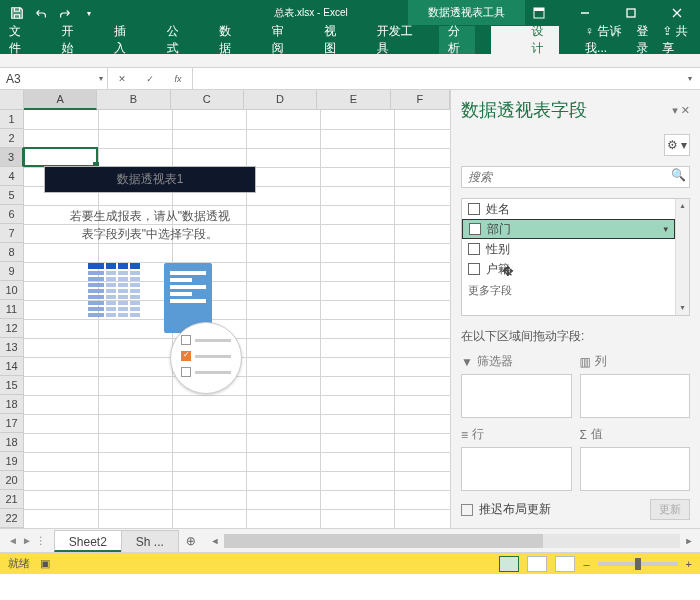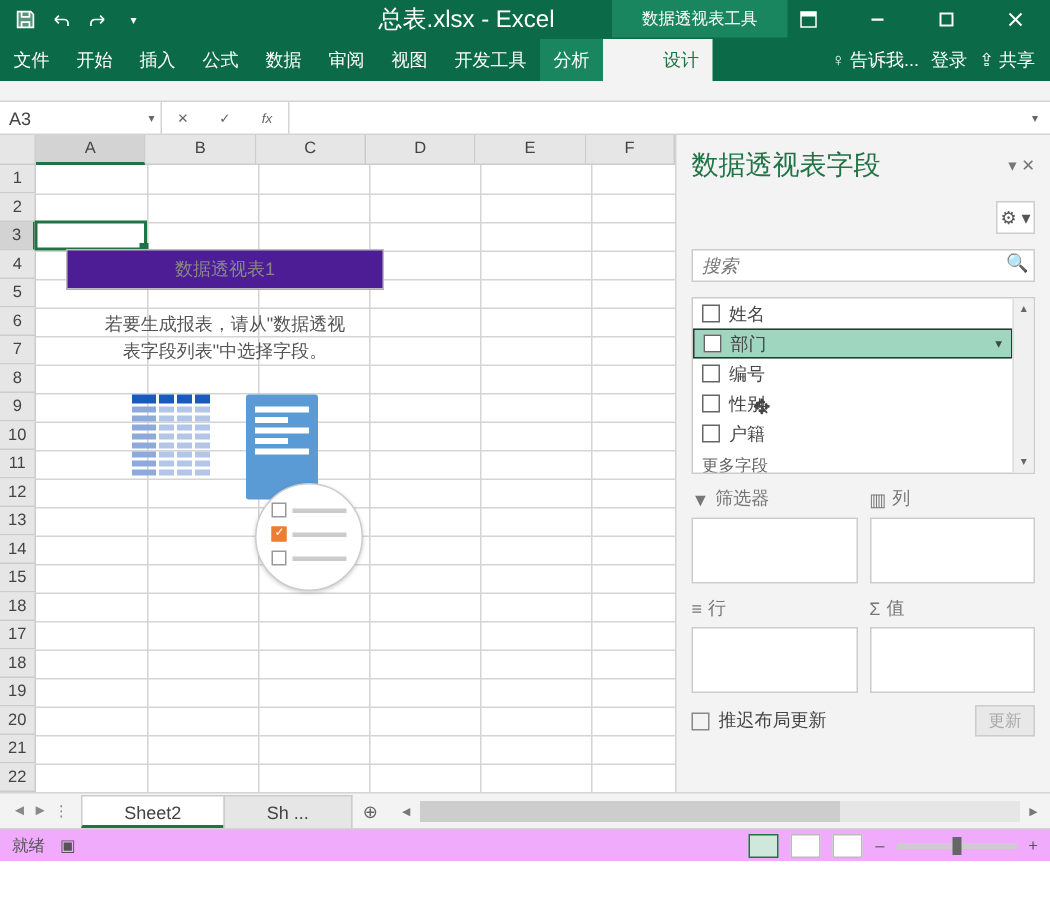--- a/index.html
+++ b/index.html
@@ -1,24 +1,24 @@
 <!DOCTYPE html>
 <html><head>
 <meta charset="utf-8">
 <style>
 * { margin:0; padding:0; box-sizing:border-box; font-family:"Microsoft YaHei","Segoe UI",sans-serif; }
 body { width:700px; height:600px; background:#fff; overflow:hidden; font-size:12px; color:#444; position:relative; }
 .titlebar { height:26px; background:#0b6a47; display:flex; align-items:center; color:#fff; }
 .qat { display:flex; gap:2px; padding:0 6px; }
 .qat-btn { width:22px; height:22px; display:flex; align-items:center; justify-content:center; cursor:pointer; }
-.title-text { flex:1; text-align:center; font-size:16px; }
+.title-text { flex:1; text-align:center; font-size:10px; }
 .winctrl { display:flex; }
 .winbtn { width:46px; height:26px; display:flex; align-items:center; justify-content:center; cursor:pointer; }
 .toolbox { position:absolute; left:408px; top:-1px; height:26px; background:#1a8660; color:#fff; display:flex; align-items:center; justify-content:center; padding:0 20px; font-size:11px; }
-.ribbon { height:28px; background:#0b6a47; display:flex; align-items:stretch; color:#fff; font-size:12px; }
+.ribbon { height:28px; background:#0b6a47; display:flex; align-items:stretch; color:#fff; font-size:12px;gap:16px; }
 .ribbon-tab { padding:0 9px; display:flex; align-items:center; cursor:pointer; }
 .ribbon-tab.active { background:#f3f3f3; color:#0b6a47;padding-left:40px; }
 .ribbon-tab.ctx { background:#1a8660; }
 .ribbon-right { margin-left:auto; display:flex; align-items:center; gap:8px; padding:0 10px; }
 .ribbon-right span { cursor:pointer; }
 .ribbon-content { height:14px; background:#f3f3f3; border-bottom:1px solid #d4d4d4; }
 .formulabar { height:22px; display:flex; align-items:stretch; border-bottom:1px solid #d4d4d4; background:#fff; }
 .namebox { width:108px; border-right:1px solid #d4d4d4; display:flex; align-items:center; padding:0 6px; position:relative; }
 .namebox-dd { position:absolute; right:4px; font-size:8px; color:#666; }
 .fx-wrap { display:flex; align-items:center; border-right:1px solid #d4d4d4; }
@@ -33,21 +33,21 @@
 .colhdr.sel { background:#d3d3d3; border-bottom:2px solid #217346; }
 .rowhdrs { position:absolute; left:0; top:20px; width:24px; }
 .rowhdr { height:19px; border-right:1px solid #ccc; border-bottom:1px solid #ccc; background:#e6e6e6; text-align:center; line-height:18px; font-size:11px; }
 .rowhdr.sel { background:#d3d3d3; border-right:2px solid #217346; }
 .cells { position:absolute; left:24px; top:20px; right:0; bottom:0; }
 .cells .grid-bg { position:absolute; inset:0; }
 .cells .grid-bg div { position:absolute; background:#d4d4d4; }
 .active-cell { position:absolute; border:2px solid #217346; background:#fff; }
 .active-cell::after { content:""; position:absolute; right:-3px; bottom:-3px; width:6px; height:6px; background:#217346; }
 .pivot-ph { position:absolute; left:20px; top:56px; width:212px; }
-.pivot-title { border:1px solid #bcbcbc; background:#4c1d95; text-align:center; padding:4px 0; color:#888; font-size:12px; }
+.pivot-title { border:1px solid #bcbcbc; background:#0f172a; text-align:center; padding:4px 0; color:#888; font-size:12px; }
 .pivot-hint { margin-top:14px; text-align:center; color:#555; line-height:18px; font-size:12px; }
 .pivot-illus { margin-top:20px; display:flex; gap:24px; justify-content:center; align-items:flex-start; }
 .illus-table { display:flex; flex-direction:column; gap:2px; }
 .illus-table .t-hdr { display:flex; gap:2px; }
 .illus-table .t-hdr span { width:10px; height:6px; background:#185abd; }
 .illus-table .t-hdr span:first-child { width:16px; }
 .illus-table .t-row { display:flex; gap:2px; }
 .illus-table .t-row span { width:10px; height:4px; background:#b4c6e7; }
 .illus-table .t-row span:first-child { width:16px; background:#8ea9db; }
 .illus-form { background:#5b9bd5; padding:8px 6px 30px; border-radius:2px; display:flex; flex-direction:column; gap:3px; }
@@ -80,28 +80,28 @@
 .pp-zones { display:grid; grid-template-columns:1fr 1fr; gap:8px; margin-top:8px; }
 .pp-zone .zhdr { color:#777; font-size:12px; display:flex; align-items:center; gap:4px; }
 .pp-zone .zbody { margin-top:4px; height:44px; background:#fff; border:1px solid #ccc; }
 .pp-defer { margin-top:8px; display:flex; align-items:center; gap:6px; }
 .pp-defer .cb { width:12px; height:12px; border:1px solid #888; }
 .pp-defer-btn { margin-left:auto; padding:2px 8px; background:#e8e8e8; border:1px solid #ccc; color:#aaa; font-size:11px; }
 .sheetbar { height:24px; background:#f3f3f3; border-top:1px solid #d4d4d4; display:flex; align-items:stretch; }
 .sheet-nav { display:flex; align-items:center; gap:4px; padding:0 8px; color:#888; }
 .sheet-nav span { cursor:pointer; font-size:10px; }
 .sheet-tabs { display:flex; align-items:end; }
-.sheet-tab { padding:0 28px; height:22px; line-height:22px; background:#e6e6e6; border:1px solid #ccc; border-bottom:none; margin-right:-1px; cursor:pointer; font-size:12px; }
+.sheet-tab { padding:0 14px; height:22px; line-height:22px; background:#e6e6e6; border:1px solid #ccc; border-bottom:none; margin-right:-1px; cursor:pointer; font-size:12px; }
 .sheet-tab.active { background:#fff; border-bottom:2px solid #217346; }
 .sheet-add { width:26px; display:flex; align-items:center; justify-content:center; cursor:pointer; color:#666; }
 .scroll-h { flex:1; display:flex; align-items:center; padding:0 4px; gap:2px; }
 .scroll-h .ar { width:14px; text-align:center; color:#777; font-size:9px; cursor:pointer; }
 .scroll-h .track { flex:1; height:14px; background:#e6e6e6; position:relative; }
 .scroll-h .thumb { position:absolute; left:0; width:70%; top:0; bottom:0; background:#cdcdcd; }
-.statusbar { height:22px; background:#f0abfc; border-top:1px solid #d4d4d4; display:flex; align-items:center; padding:0 8px; gap:10px; font-size:11px; color:#555; }
+.statusbar { height:22px; background:#fde047; border-top:1px solid #d4d4d4; display:flex; align-items:center; padding:0 8px; gap:10px; font-size:11px; color:#555; }
 .statusbar .right { margin-left:auto; display:flex; align-items:center; gap:8px; }
 .viewbtn { width:20px; height:16px; border:1px solid #bbb; cursor:pointer; background:#fff; }
 .viewbtn.active { background:#d0e7dc; border-color:#217346; }
 .zoom-track { width:80px; height:4px; background:#ccc; position:relative; }
 .zoom-thumb { position:absolute; left:50%; top:-4px; width:6px; height:12px; background:#666; transform:translateX(-50%); }
 .cursor-drag { position:absolute; pointer-events:none; z-index:50; left:502px; top:263px; font-size:14px; }
 </style>
 </head>
 <body>
 
@@ -357,38 +357,35 @@
             <div class="cb"></div>
             <span>姓名</span>
           </div>
         <div class="pp-field selected">
             <div class="cb"></div>
             <span>部门</span>
             <span class="dd">▾</span>
           </div>
         <div class="pp-field">
             <div class="cb"></div>
-            <span>编号</span>
-          </div>
-        <div class="pp-field">
-            <div class="cb"></div>
             <span>性别</span>
           </div>
         <div class="pp-field">
             <div class="cb"></div>
             <span>户籍</span>
           </div>
         <div class="pp-more">更多字段</div>
       </div>
       <div class="pp-scroll">
           <div class="ar">▴</div>
           <div style="flex:1"></div>
           <div class="ar" style="position:absolute;bottom:0;width:100%;">▾</div>
         </div>
     </div>
+    <div class="pp-drag-lbl">在以下区域间拖动字段:</div>
     <div class="pp-zones">
       <div class="pp-zone">
           <div class="zhdr">
             <span>▼</span>
             <span>筛选器</span>
           </div>
           <div class="zbody"></div>
         </div>
       <div class="pp-zone">
           <div class="zhdr">

